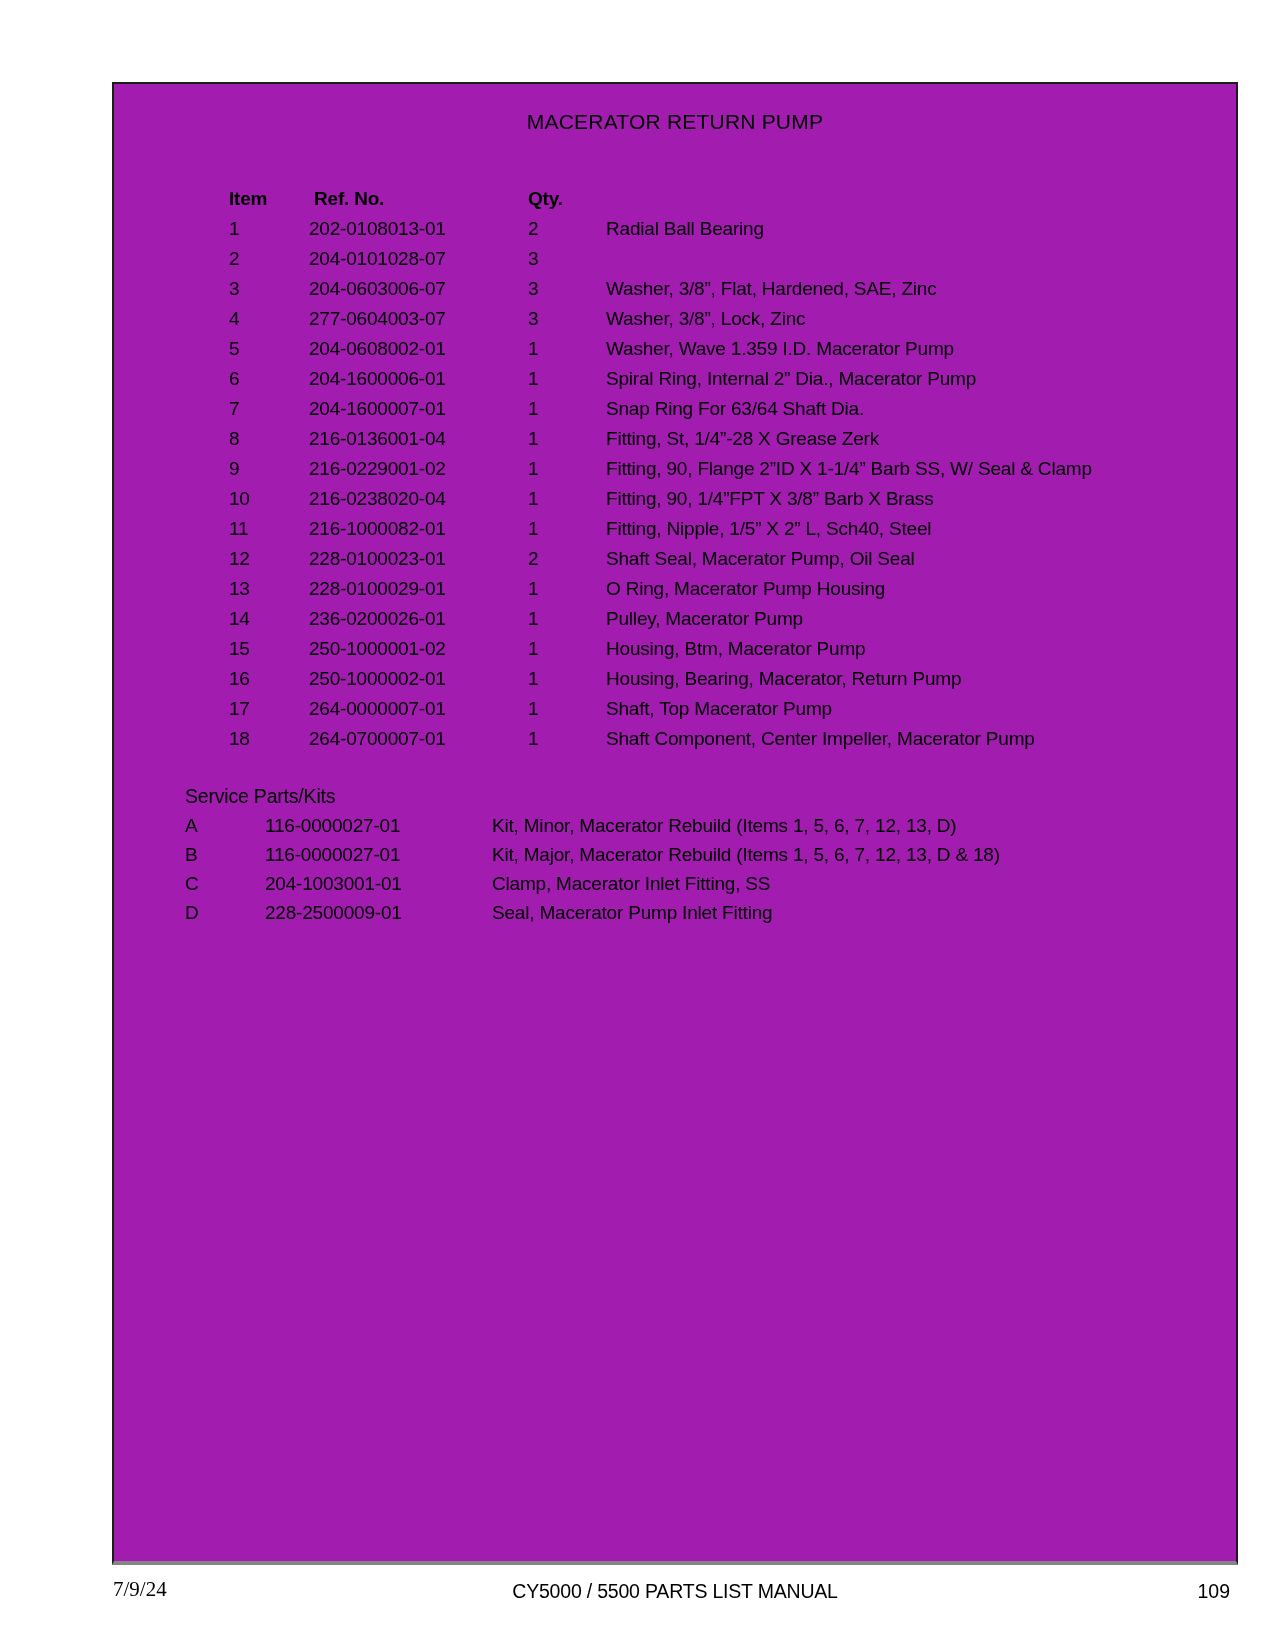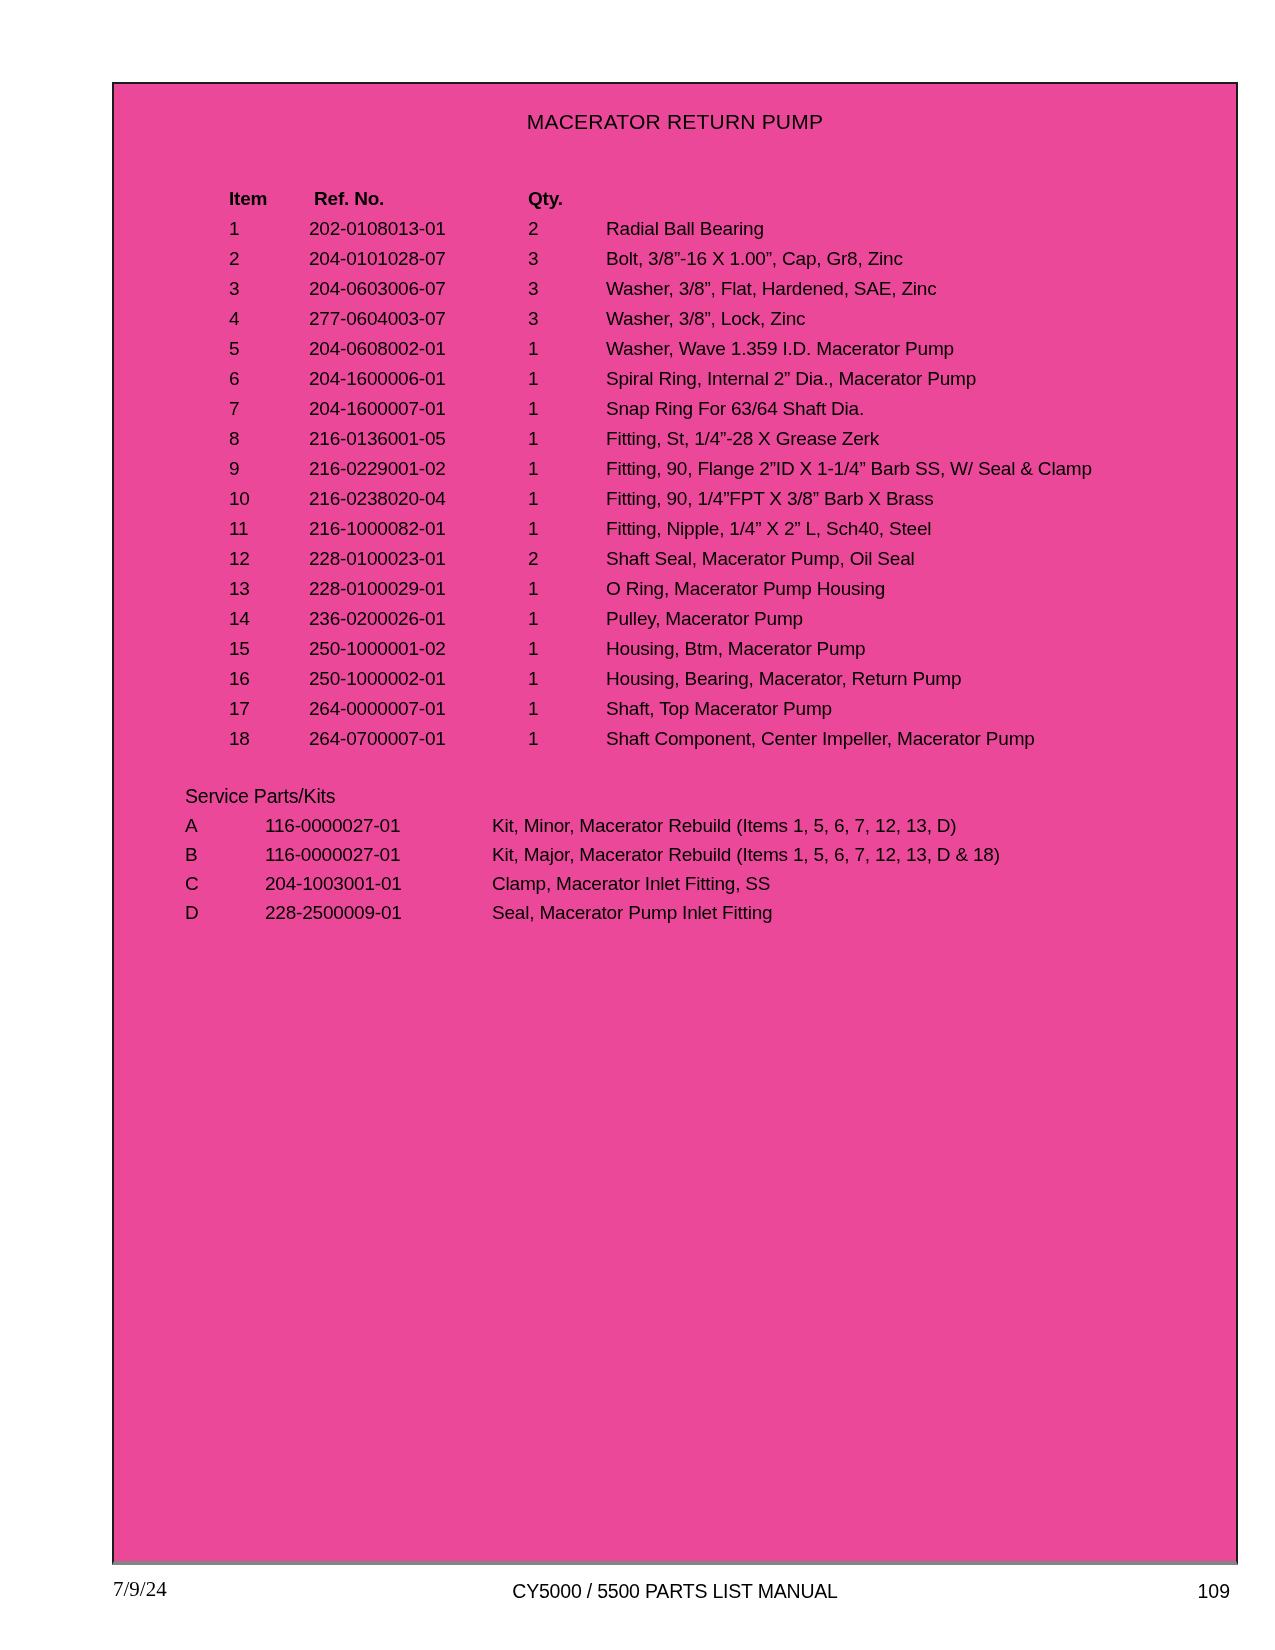--- a/index.html
+++ b/index.html
@@ -16,21 +16,21 @@
     overflow: hidden;
   }
   .page-box {
     position: absolute;
     left: 112px;
     top: 82px;
     width: 1122px;
     height: 1477px;
     border: 2px solid #1c1c1c;
     border-bottom: 4px solid #858585;
-    background: #ec4899;
+    background: #a21caf;
   }
   .doc-title {
     position: absolute;
     top: 26px;
     left: 0;
     width: 100%;
     text-align: center;
     font-size: 21px;
     letter-spacing: 0.2px;
     white-space: nowrap;
@@ -125,21 +125,20 @@
           <span>1</span>
           <span>202-0108013-01</span>
           <span>2</span>
           <span>Radial Ball Bearing</span>
         </div>
 
         <div class="prow">
           <span>2</span>
           <span>204-0101028-07</span>
           <span>3</span>
-          <span>Bolt, 3/8”-16 X 1.00”, Cap, Gr8, Zinc</span>
         </div>
 
         <div class="prow">
           <span>3</span>
           <span>204-0603006-07</span>
           <span>3</span>
           <span>Washer, 3/8”, Flat, Hardened, SAE, Zinc</span>
         </div>
 
         <div class="prow">
@@ -165,21 +164,21 @@
 
         <div class="prow">
           <span>7</span>
           <span>204-1600007-01</span>
           <span>1</span>
           <span>Snap Ring For 63/64 Shaft Dia.</span>
         </div>
 
         <div class="prow">
           <span>8</span>
-          <span>216-0136001-05</span>
+          <span>216-0136001-04</span>
           <span>1</span>
           <span>Fitting, St, 1/4”-28 X Grease Zerk</span>
         </div>
 
         <div class="prow">
           <span>9</span>
           <span>216-0229001-02</span>
           <span>1</span>
           <span>Fitting, 90, Flange 2”ID X 1-1/4” Barb SS, W/ Seal &amp; Clamp</span>
         </div>
@@ -188,21 +187,21 @@
           <span>10</span>
           <span>216-0238020-04</span>
           <span>1</span>
           <span>Fitting, 90, 1/4”FPT X 3/8” Barb X Brass</span>
         </div>
 
         <div class="prow">
           <span>11</span>
           <span>216-1000082-01</span>
           <span>1</span>
-          <span>Fitting, Nipple, 1/4” X 2” L, Sch40, Steel</span>
+          <span>Fitting, Nipple, 1/5” X 2” L, Sch40, Steel</span>
         </div>
 
         <div class="prow">
           <span>12</span>
           <span>228-0100023-01</span>
           <span>2</span>
           <span>Shaft Seal, Macerator Pump, Oil Seal</span>
         </div>
 
         <div class="prow">

